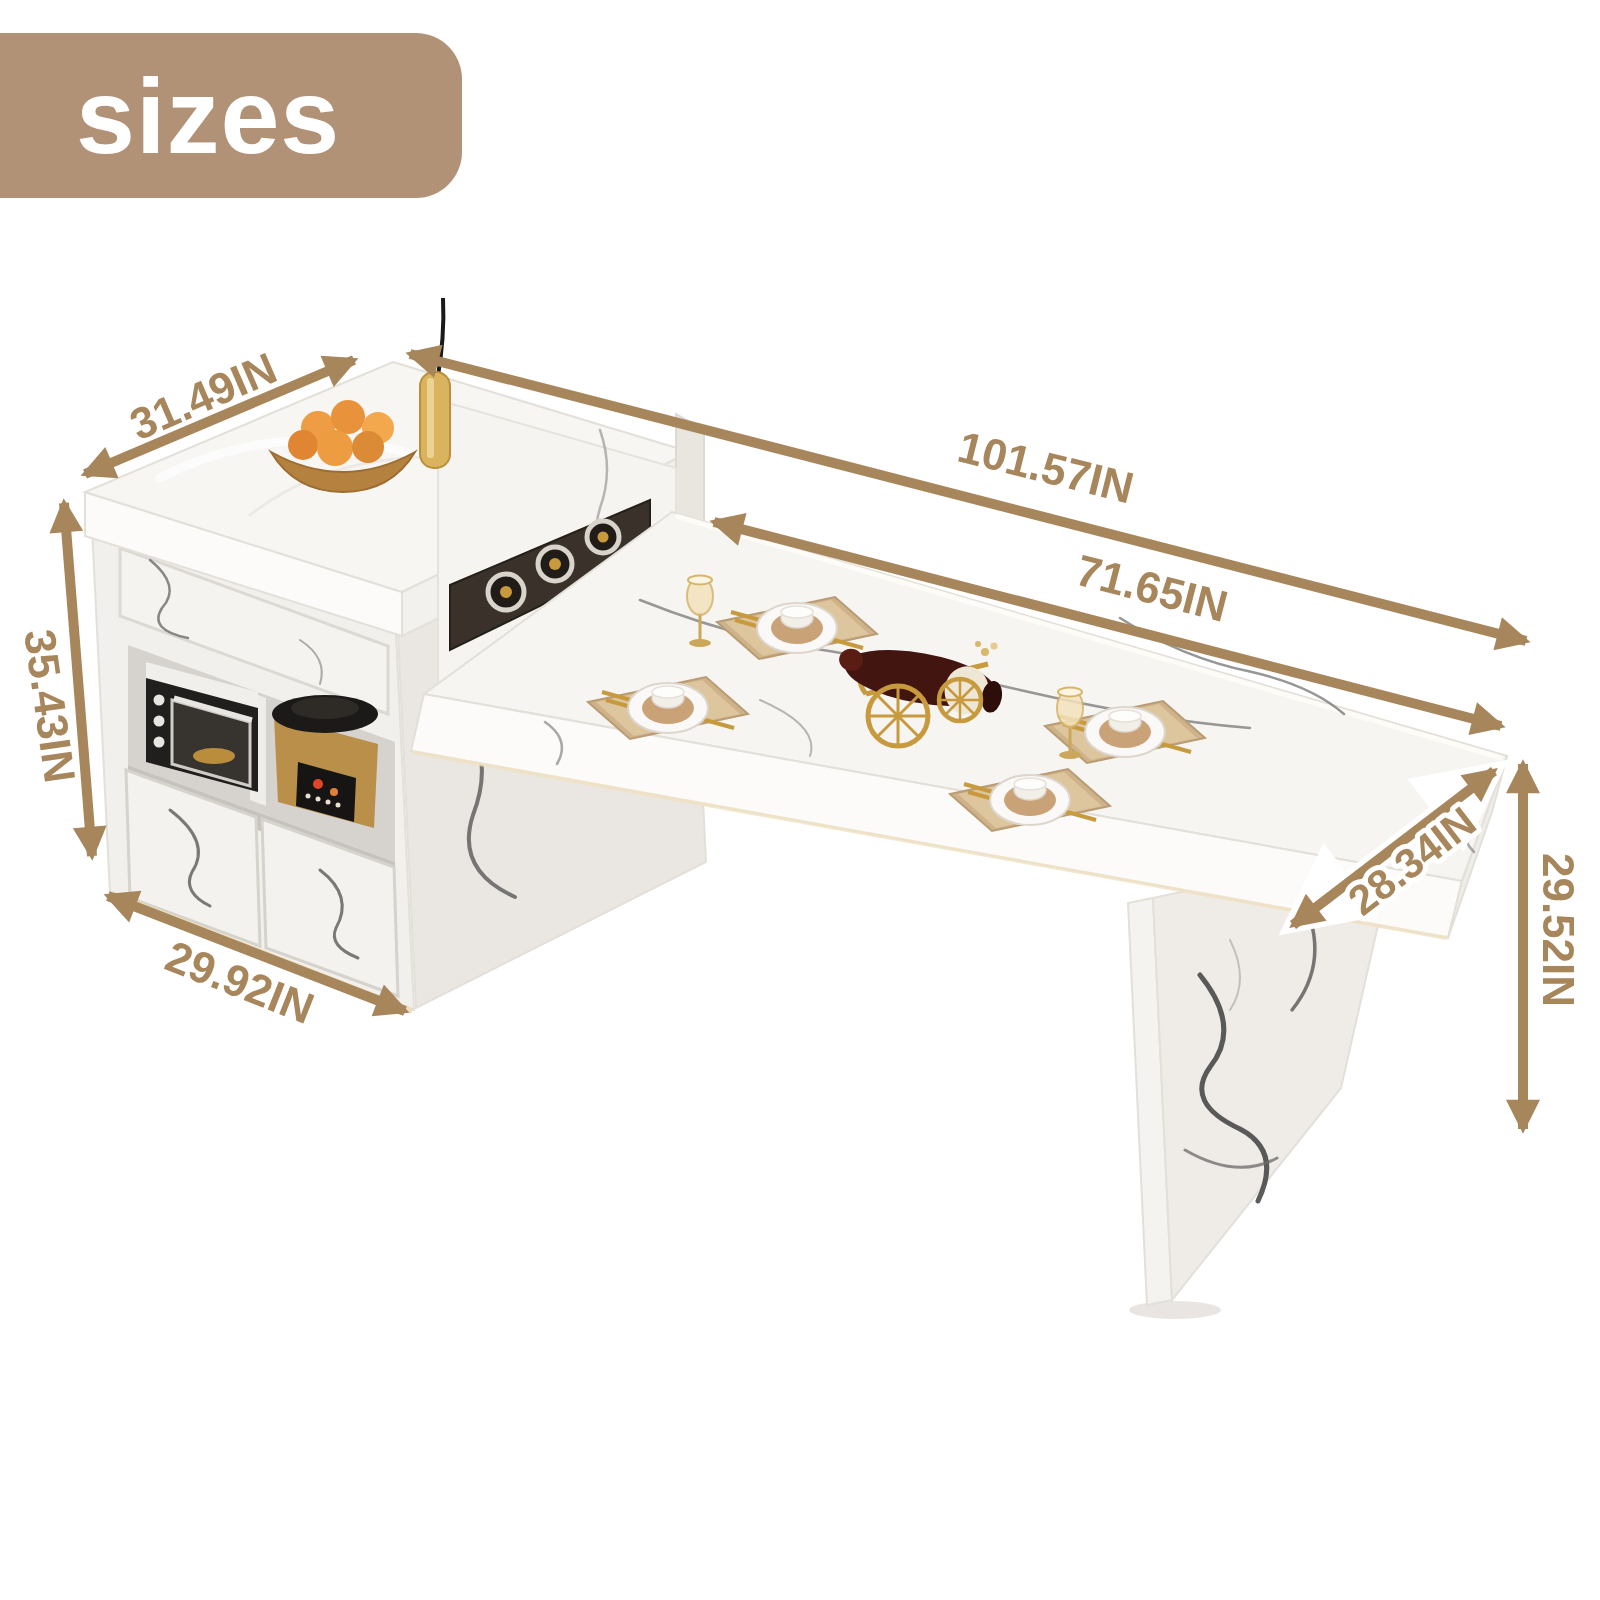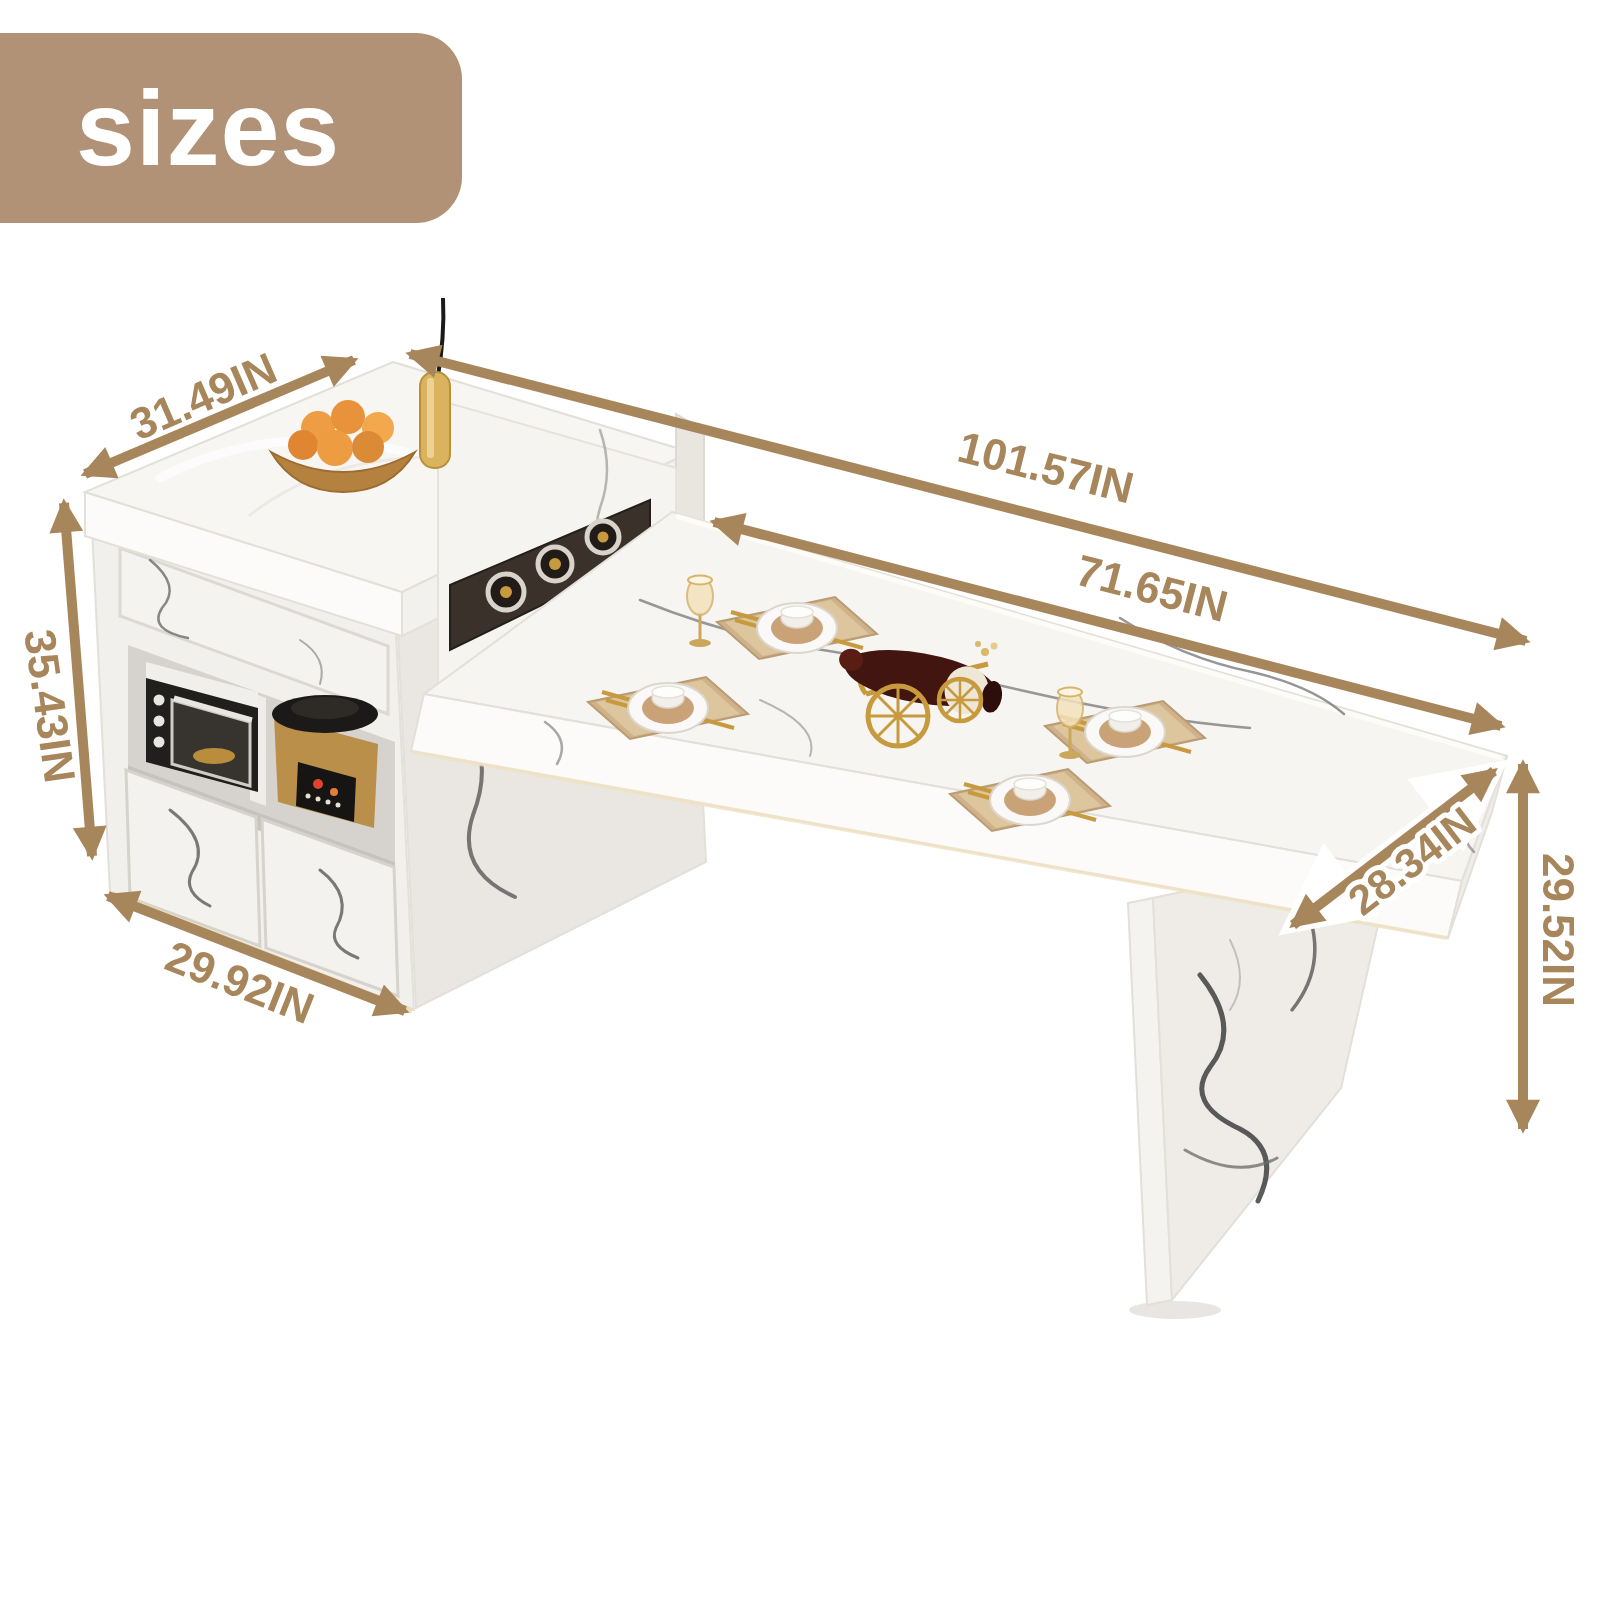--- a/index.html
+++ b/index.html
@@ -1,18 +1,18 @@
 <!DOCTYPE html>
 <html><head>
 <meta charset="utf-8">
 <style>
   html,body{margin:0;padding:0;background:#fff;}
   .stage{position:relative;width:1600px;height:1600px;background:#ffffff;overflow:hidden;
          font-family:"Liberation Sans",sans-serif;}
-  .badge{position:absolute;left:0;top:33px;width:462px;height:190px;background:#b29277;
+  .badge{position:absolute;left:0;top:33px;width:462px;height:165px;background:#b29277;
          border-radius:0 46px 46px 0;display:flex;align-items:center;padding-left:76px;
          box-sizing:border-box;}
   .badge span{color:#ffffff;font-weight:700;font-size:106px;letter-spacing:1px;line-height:1;}
   svg{position:absolute;left:0;top:0;}
   .dim-text{font-family:"Liberation Sans",sans-serif;font-weight:700;font-size:44px;fill:#a8865c;
             text-anchor:middle;}
   .dim-text.outlined{font-size:42px;stroke:#ffffff;stroke-width:10px;paint-order:stroke;
             stroke-linejoin:round;}
   .arrow{stroke:#a8865c;stroke-width:10;fill:none;}
   .arrow-casing{stroke:#ffffff;stroke-width:20;fill:none;}

